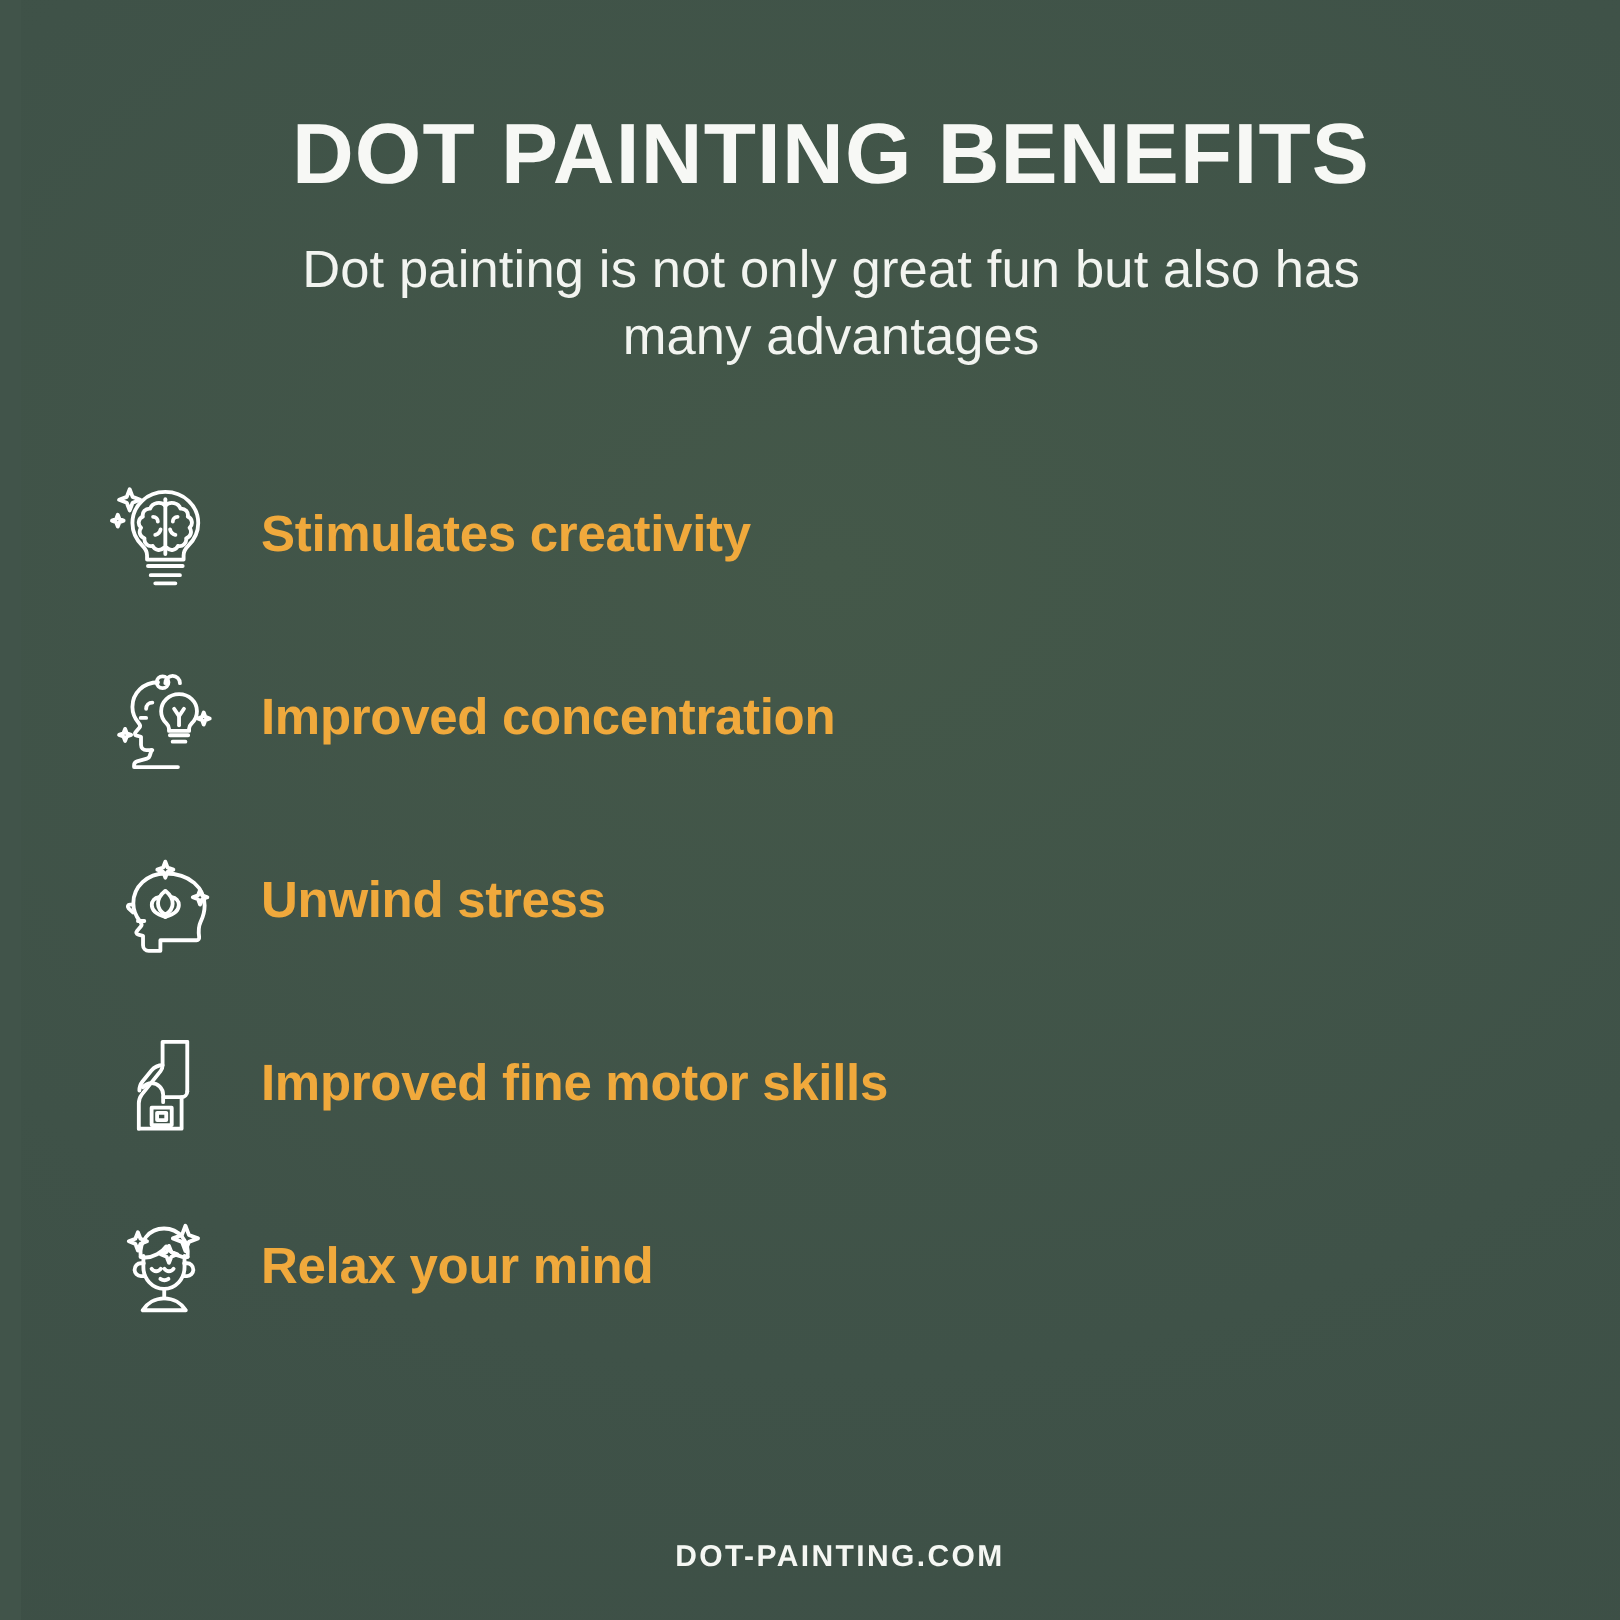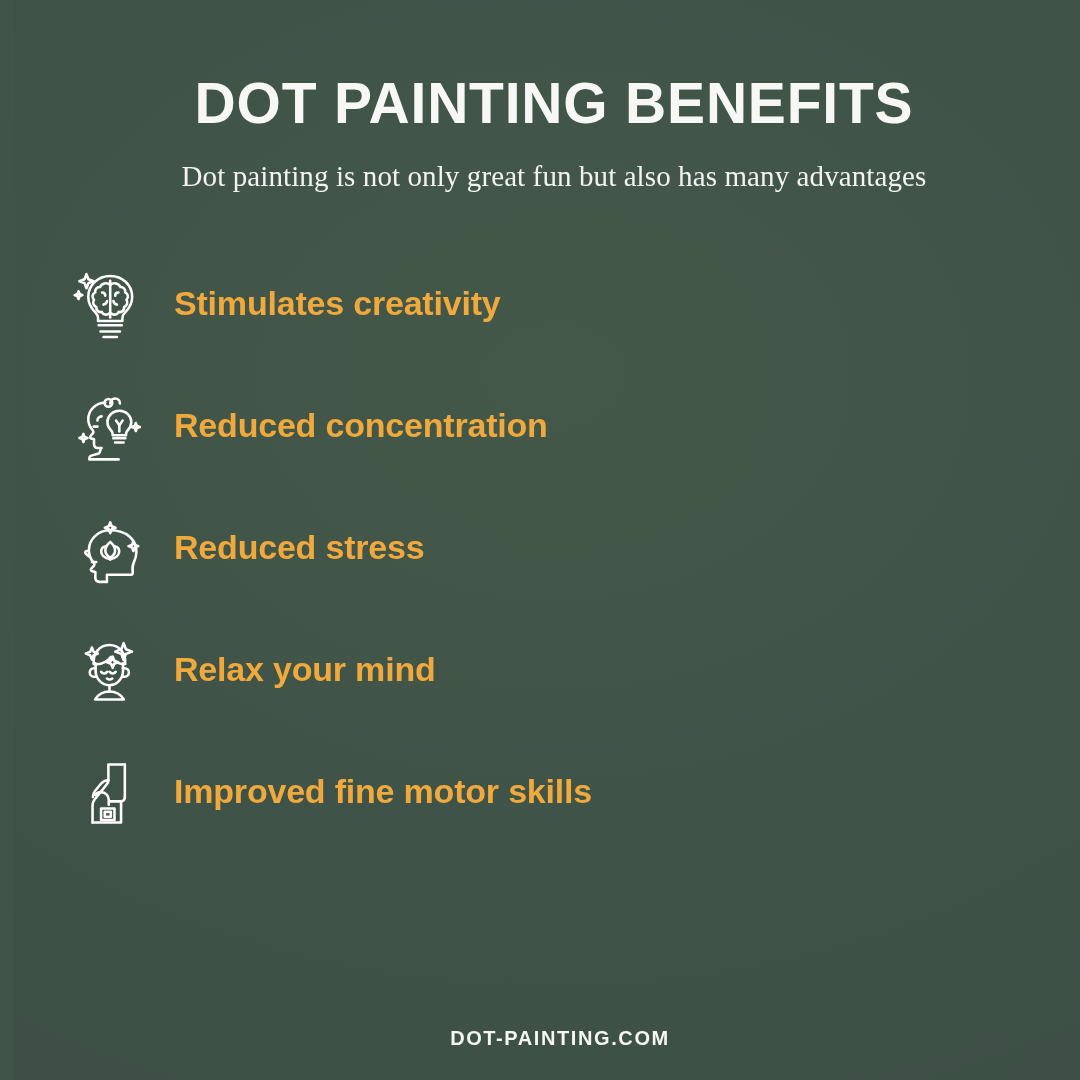--- a/index.html
+++ b/index.html
@@ -38,23 +38,23 @@
     font-weight: bold;
     font-size: 57px;
     letter-spacing: 0.8px;
     color: #f7f8f5;
     line-height: 1.05;
     text-transform: uppercase;
   }
   .subtitle {
     margin: 24px auto 0 auto;
     width: 790px;
-    font-family: Liberation Serif, serif;
+    font-family: Liberation Sans, sans-serif;
     font-weight: 400;
-    font-size: 29px;
+    font-size: 35px;
     line-height: 1.28;
     color: #f2f4f0;
     letter-spacing: 0.1px;
   }
 
   
   .benefits {
     margin-top: 48px;
     width: 100%;
     display: flex;
@@ -146,37 +146,53 @@
           <path d="M40.5 19.5c5.5 0 9.8 4.2 9.8 9.3 0 2.9-1.3 5.1-2.9 6.7-.9.9-1.4 1.8-1.4 2.8v1.3H35v-1.3c0-1-.5-1.9-1.4-2.8-1.6-1.6-2.9-3.8-2.9-6.7 0-5.1 4.3-9.3 9.8-9.3z"></path>
           <path d="M35.5 42h10M37 45.5h7"></path>
           <path d="M40.5 31.5v5"></path>
           <path d="M37.8 27.5l2.7 4 2.7-4"></path>
           <path d="M33 13.5c0-2.2 1.8-4 4-4s4 1.8 4 4"></path>
           <circle cx="31.5" cy="13" r="3.2"></circle>
           <path d="M54 29.5l.9 2.4 2.4.9-2.4.9-.9 2.4-.9-2.4-2.4-.9 2.4-.9z"></path>
           <path d="M11 38.5l.9 2.4 2.4.9-2.4.9-.9 2.4-.9-2.4-2.4-.9 2.4-.9z"></path>
         </svg>
       </span>
-      <span class="benefit-label">Reduced concentration</span>
+      <span class="benefit-label">Improved concentration</span>
     </div>
 
     <div class="benefit-row">
       <span class="benefit-icon">
         <svg viewBox="0 0 64 64" fill="none" stroke="#ffffff" stroke-width="2.1" stroke-linecap="round" stroke-linejoin="round">
           <path d="M33 17.5c-9.9 0-17.5 7.3-17.5 16.3 0 4.7 2 7.9 3.7 10 .9 1.1 1.1 1.9.5 2.6l-2.2 2.5c-.7.8-.3 1.9.7 2.1l2.6.6v5.1c0 1.7 1.4 3.1 3.1 3.1h6.4v-5.8h19.8c.9 0 1.5-.8 1.4-1.7-.5-3.6-.3-6 .8-8.3 1.4-2.9 2.2-6 2.2-9-.1-9.7-8-17.5-21.5-17.5z"></path>
           <path d="M15.4 34.5h-1.8c-1 0-1.5 1.2-.8 1.9l2.5 2.4"></path>
           <path d="M18 43.5h3.5"></path>
           <path d="M33 27c2.5 2 4 4.4 4 7 0 2.3-1.5 4.4-4 6-2.5-1.6-4-3.7-4-6 0-2.6 1.5-5 4-7z"></path>
           <path d="M29.5 30.5c-2.3.3-3.9 2-3.9 4.3 0 2.7 2.7 5.2 7.4 6.5"></path>
           <path d="M36.5 30.5c2.3.3 3.9 2 3.9 4.3 0 2.7-2.7 5.2-7.4 6.5"></path>
           <path d="M33 11l1.2 3.2 3.2 1.2-3.2 1.2-1.2 3.2-1.2-3.2-3.2-1.2 3.2-1.2z"></path>
           <path d="M52 26.5l1.1 2.9 2.9 1.1-2.9 1.1-1.1 2.9-1.1-2.9-2.9-1.1 2.9-1.1z"></path>
         </svg>
       </span>
-      <span class="benefit-label">Reduced stress</span>
+      <span class="benefit-label">Unwind stress</span>
+    </div>
+
+    <div class="benefit-row">
+      <span class="benefit-icon">
+        <svg viewBox="0 0 64 64" fill="none" stroke="#ffffff" stroke-width="2.1" stroke-linecap="round" stroke-linejoin="round">
+          <path d="M45 9.5H31.5v12.8c0 1.2-.4 2.3-1.1 3.2L20.2 38.2c-1.1 1.4-1.7 3.1-1.7 4.9V57"></path>
+          <path d="M45 9.5v27.1"></path>
+          <path d="M45 36.6c0 1.7-1.4 3.1-3.1 3.1H32"></path>
+          <path d="M18.5 57h23.4V39.7"></path>
+          <path d="M31.5 22.3c-2.4 0-4.6 1.1-6.1 2.9l-4.9 6c-1.1 1.4-1.7 3.1-1.7 4.9"></path>
+          <path d="M31.8 42.5v-4.1c0-3.5-2.8-6.3-6.3-6.3-1.9 0-3.6.8-4.8 2.2"></path>
+          <rect x="25.5" y="45.5" width="11" height="9.5"></rect>
+          <rect x="28.5" y="48.3" width="5" height="4"></rect>
+        </svg>
+      </span>
+      <span class="benefit-label">Improved fine motor skills</span>
     </div>
 
     <div class="benefit-row">
       <span class="benefit-icon">
         <svg viewBox="0 0 64 64" fill="none" stroke="#ffffff" stroke-width="2.1" stroke-linecap="round" stroke-linejoin="round">
           <path d="M19.5 27c-1-8.5 4.7-15.5 12.8-15.5 8.2 0 13.9 7 12.9 15.5"></path>
           <path d="M19.5 27c2.4.6 5.8.3 9-1.4 2.3-1.2 4-2.8 5-4.3 1.3 2.2 4.7 5 8.8 5.7 1 .2 2 .2 2.9 0"></path>
           <path d="M21 26.5v6.2c0 6.4 5 11.8 11.3 11.8S43.5 39.1 43.5 32.7v-6.2"></path>
           <path d="M21.2 30.5h-1.6c-1.9 0-3.4 1.6-3.4 3.5s1.5 3.5 3.4 3.5h1.9"></path>
           <path d="M43.3 30.5h1.6c1.9 0 3.4 1.6 3.4 3.5s-1.5 3.5-3.4 3.5h-1.9"></path>
@@ -185,35 +201,19 @@
           <path d="M32.4 44.5v5.2"></path>
           <path d="M32.4 49.7c-5 0-9.4 2.6-11.8 6.5h23.6c-2.4-3.9-6.8-6.5-11.8-6.5z"></path>
           <path d="M44 10l1.9 5 5 1.9-5 1.9-1.9 5-1.9-5-5-1.9 5-1.9z"></path>
           <path d="M18 13.5l1.4 3.6 3.6 1.4-3.6 1.4-1.4 3.6-1.4-3.6-3.6-1.4 3.6-1.4z"></path>
           <path d="M35 21l1.3 3.3 3.3 1.3-3.3 1.3-1.3 3.3-1.3-3.3-3.3-1.3 3.3-1.3z"></path>
         </svg>
       </span>
       <span class="benefit-label">Relax your mind</span>
     </div>
 
-    <div class="benefit-row">
-      <span class="benefit-icon">
-        <svg viewBox="0 0 64 64" fill="none" stroke="#ffffff" stroke-width="2.1" stroke-linecap="round" stroke-linejoin="round">
-          <path d="M45 9.5H31.5v12.8c0 1.2-.4 2.3-1.1 3.2L20.2 38.2c-1.1 1.4-1.7 3.1-1.7 4.9V57"></path>
-          <path d="M45 9.5v27.1"></path>
-          <path d="M45 36.6c0 1.7-1.4 3.1-3.1 3.1H32"></path>
-          <path d="M18.5 57h23.4V39.7"></path>
-          <path d="M31.5 22.3c-2.4 0-4.6 1.1-6.1 2.9l-4.9 6c-1.1 1.4-1.7 3.1-1.7 4.9"></path>
-          <path d="M31.8 42.5v-4.1c0-3.5-2.8-6.3-6.3-6.3-1.9 0-3.6.8-4.8 2.2"></path>
-          <rect x="25.5" y="45.5" width="11" height="9.5"></rect>
-          <rect x="28.5" y="48.3" width="5" height="4"></rect>
-        </svg>
-      </span>
-      <span class="benefit-label">Improved fine motor skills</span>
-    </div>
-
   </div>
 
   <div class="footer">
     <span class="footer-text">DOT-PAINTING.COM</span>
   </div>
 
 </div>
 
 </body></html>

